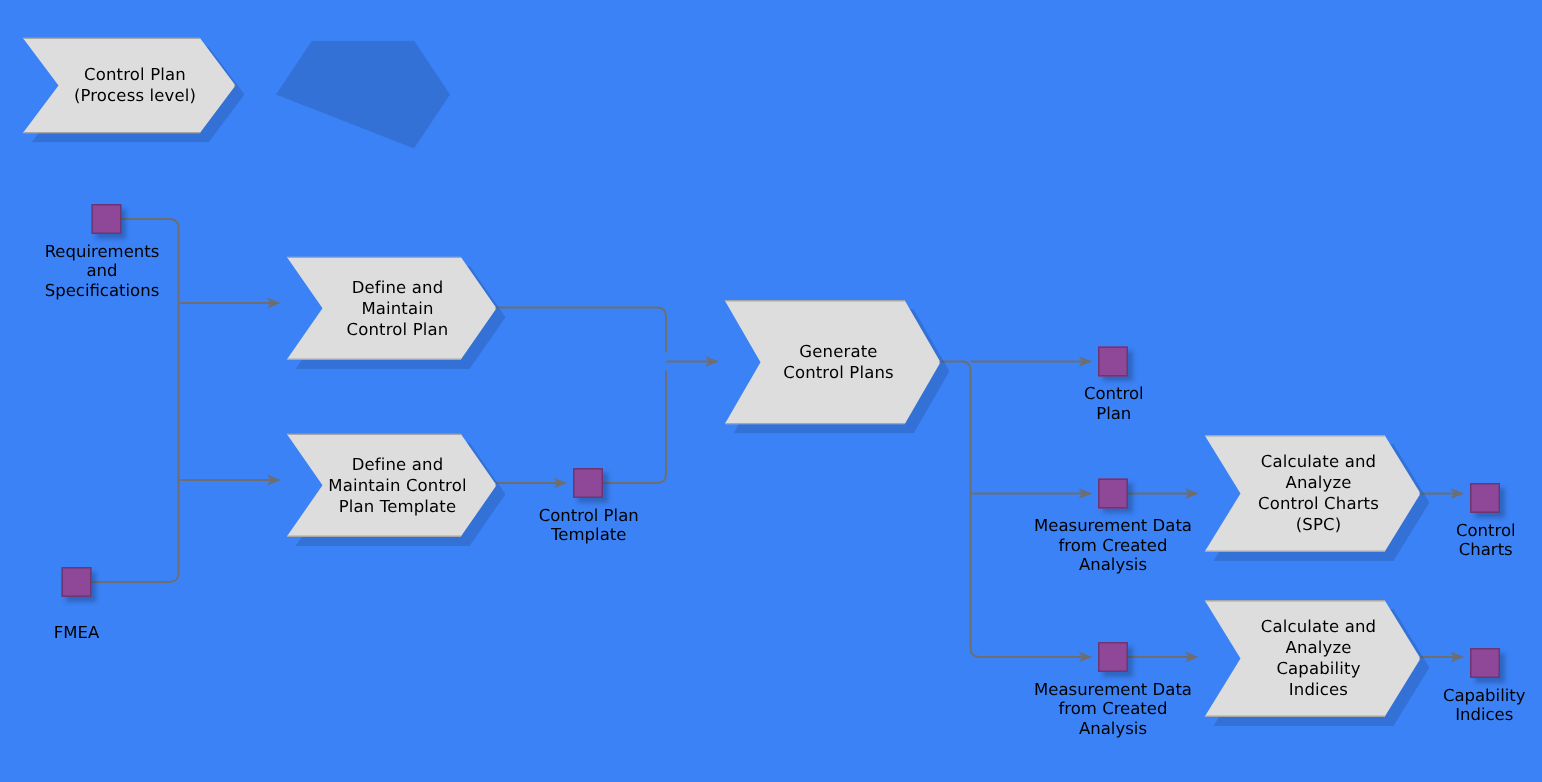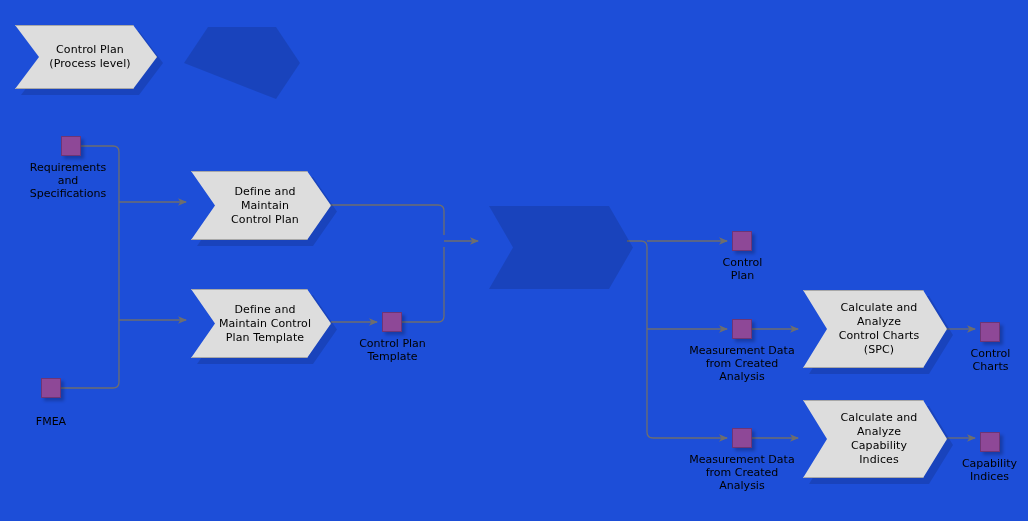--- a/index.html
+++ b/index.html
@@ -10,21 +10,21 @@
   body {
     width: 1028px;
     height: 521px;
     font-family: "DejaVu Sans", sans-serif;
     overflow: hidden;
   }
   #canvas {
     position: relative;
     width: 1028px;
     height: 521px;
-    background: #1d4ed8;
+    background: #3b82f6;
   }
   svg#wires {
     position: absolute;
     left: 0;
     top: 0;
     width: 1028px;
     height: 521px;
     pointer-events: none;
   }
 
@@ -161,20 +161,24 @@
   </div>
 
   <div class="chev-shadow" style="left:197px;top:295px;width:140px;height:69px;"></div>
   <div class="chev" style="left:191px;top:289px;width:140px;height:69px;">
     <span class="lbl" style="white-space:pre-line;">Define and
 Maintain Control
 Plan Template</span>
   </div>
 
   <div class="chev-shadow" style="left:489px;top:206px;width:144px;height:83px;"></div>
+  <div class="chev" style="left:483px;top:200px;width:144px;height:83px;">
+    <span class="lbl" style="white-space:pre-line;">Generate
+Control Plans</span>
+  </div>
 
   <div class="chev-shadow" style="left:809px;top:296px;width:144px;height:78px;"></div>
   <div class="chev" style="left:803px;top:290px;width:144px;height:78px;">
     <span class="lbl" style="white-space:pre-line;">Calculate and
 Analyze
 Control Charts
 (SPC)</span>
   </div>
 
   <div class="chev-shadow" style="left:809px;top:406px;width:144px;height:78px;"></div>

